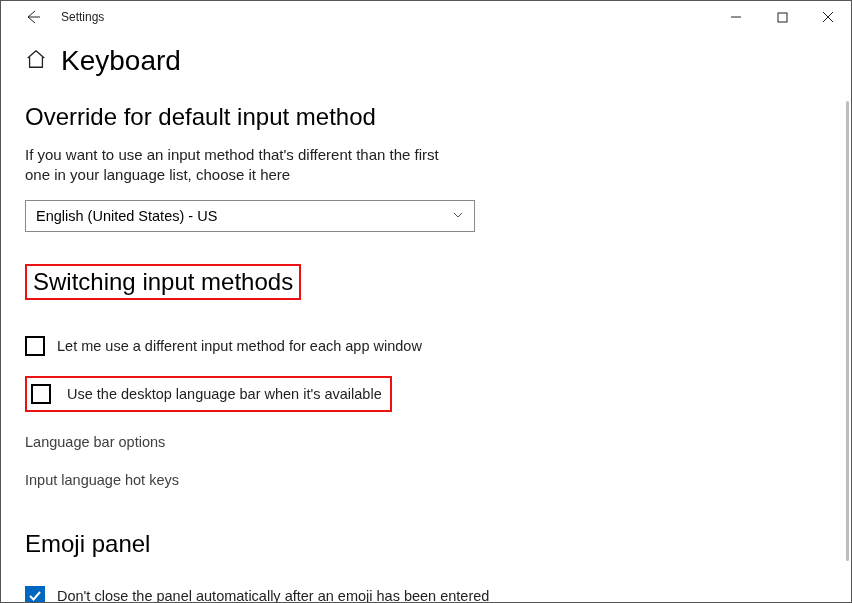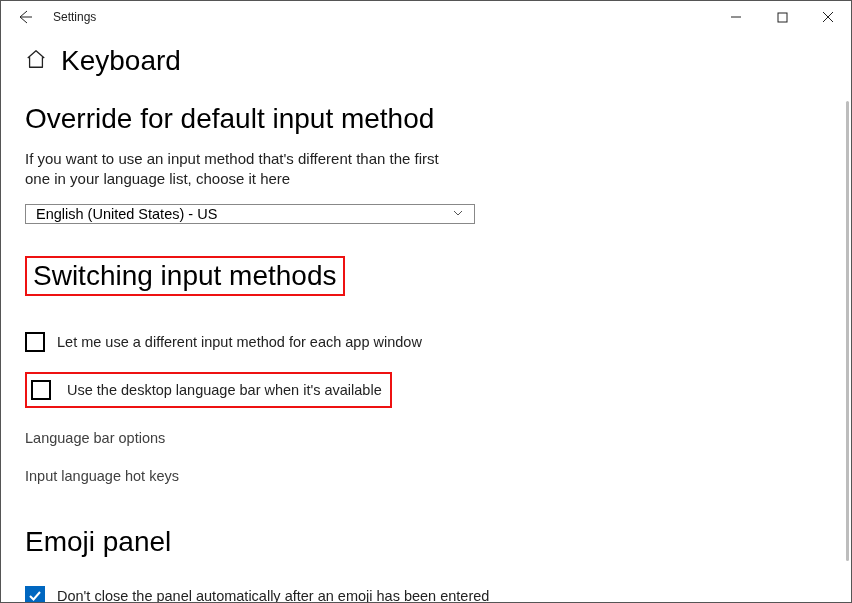--- a/index.html
+++ b/index.html
@@ -10,45 +10,45 @@
     position: relative;
     overflow: hidden;
     background: #fff;
   }
   
   .titlebar {
     height: 32px;
     display: flex;
     align-items: flex-start;
     justify-content: space-between;
-    padding: 0 0 0 8px;
+    padding: 0 0 0 16px;
   }
   .titlebar-left { display: flex; align-items: center; }
   .back-btn { width: 32px; height: 32px; display:flex; align-items:center; justify-content:center; cursor:pointer; }
   .win-title { font-size: 12px; color:#222; padding-left: 12px; }
   .win-controls { display: flex; }
   .win-btn { width: 46px; height: 32px; display:flex; align-items:center; justify-content:center; cursor:pointer; }
   .win-btn svg { stroke:#222; }
 
   
   .content {
     position: absolute;
     top: 32px; left: 0; right: 0; bottom: 0;
     overflow: hidden;
     padding: 12px 0 0 24px;
   }
   .page-header { display:flex; align-items:center; gap: 14px; margin-bottom: 26px; }
   .home-icon { width: 22px; height: 22px; }
   .page-title { font-size: 28px; font-weight: 400; color: #000; }
 
-  .section-title { font-size: 28px; font-weight: 400; color:#000; margin-top: 10px; margin-bottom: 14px; }
+  .section-title { font-size: 24px; font-weight: 400; color:#000; margin-top: 10px; margin-bottom: 14px; }
   .section-desc { font-size: 15px; color:#222; max-width: 430px; line-height: 1.35; margin-bottom: 14px; }
 
   .dropdown {
-    width: 450px; height: 20px;
+    width: 450px; height: 32px;
     border: 1px solid #888;
     display:flex; align-items:center; justify-content:space-between;
     padding: 0 10px; font-size: 14.5px; cursor:pointer;
     background:#fff;
   }
   .chev { width: 12px; height: 12px; }
 
   .checkbox-row { display:flex; align-items:center; gap: 12px; margin-top: 16px; cursor:pointer; }
   .cb-box { width: 20px; height: 20px; border: 2px solid #000; background:#fff; flex-shrink:0; display:flex; align-items:center; justify-content:center; }
   .cb-box.checked { background:#0067c0; border-color:#0067c0; }

